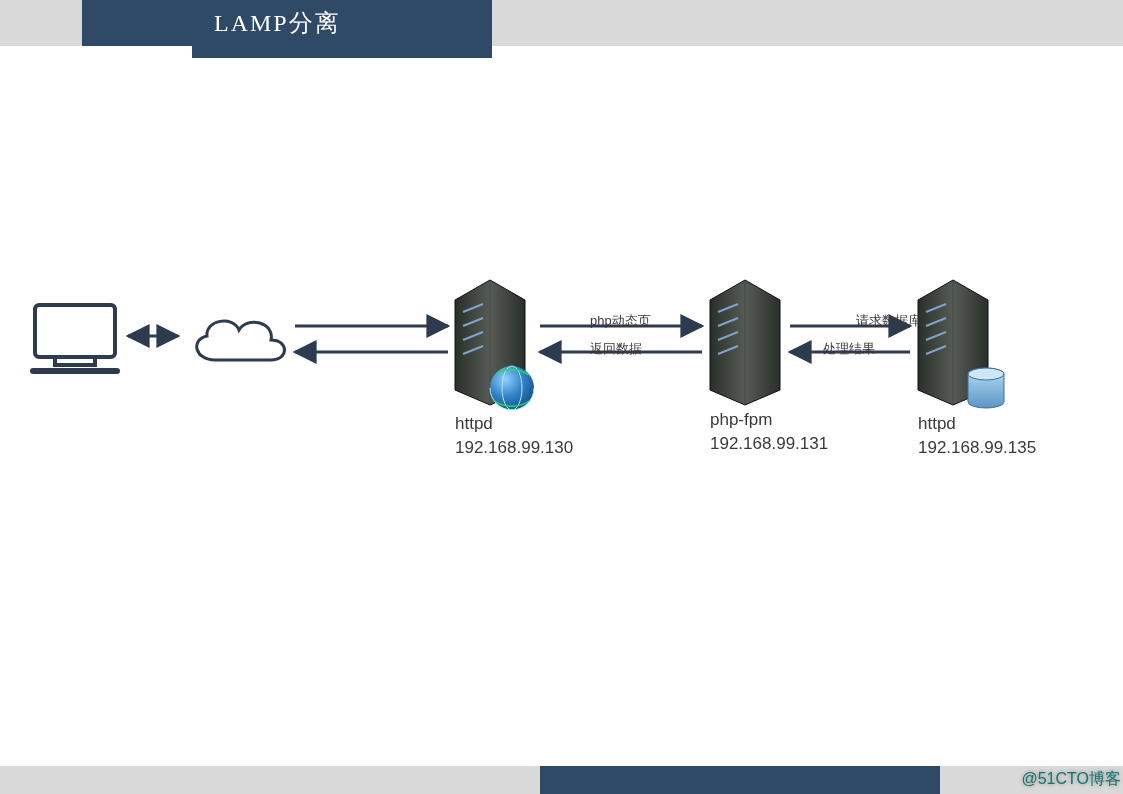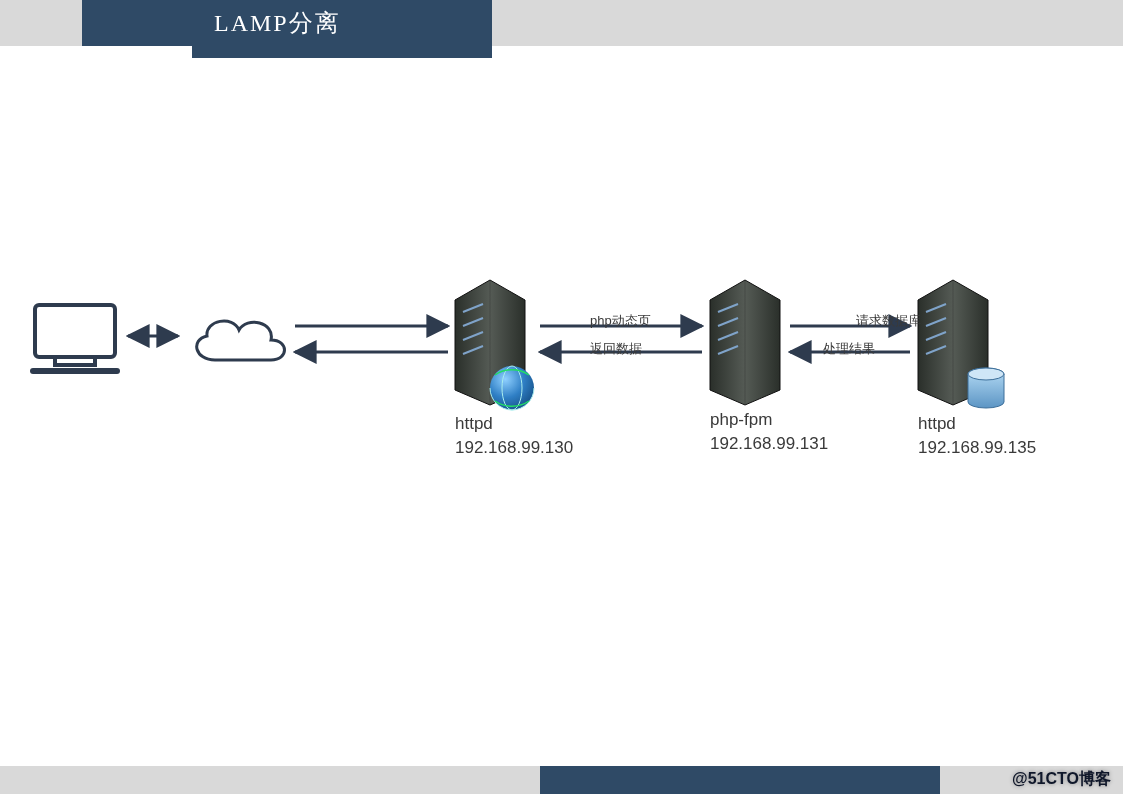--- a/index.html
+++ b/index.html
@@ -44,24 +44,24 @@
     background: #d9d9d9;
   }
   .bottombar-center {
     position: absolute;
     left: 540px; top: 766px;
     width: 400px; height: 28px;
     background: #2f4a66;
   }
   .watermark {
     position: absolute;
-    right: 12px; top: 769px;
-    color: #0f172a;
+    right: 2px; top: 769px;
+    color: #0f766e;
     font-size: 16px;
-    font-weight: 700;
+    font-weight: 400;
     text-shadow: 0 0 4px rgba(0,0,0,0.4);
   }
   .canvas {
     position: absolute;
     left: 0; top: 0;
     width: 1123px; height: 794px;
   }
   .label {
     position: absolute;
     font-size: 17px;

